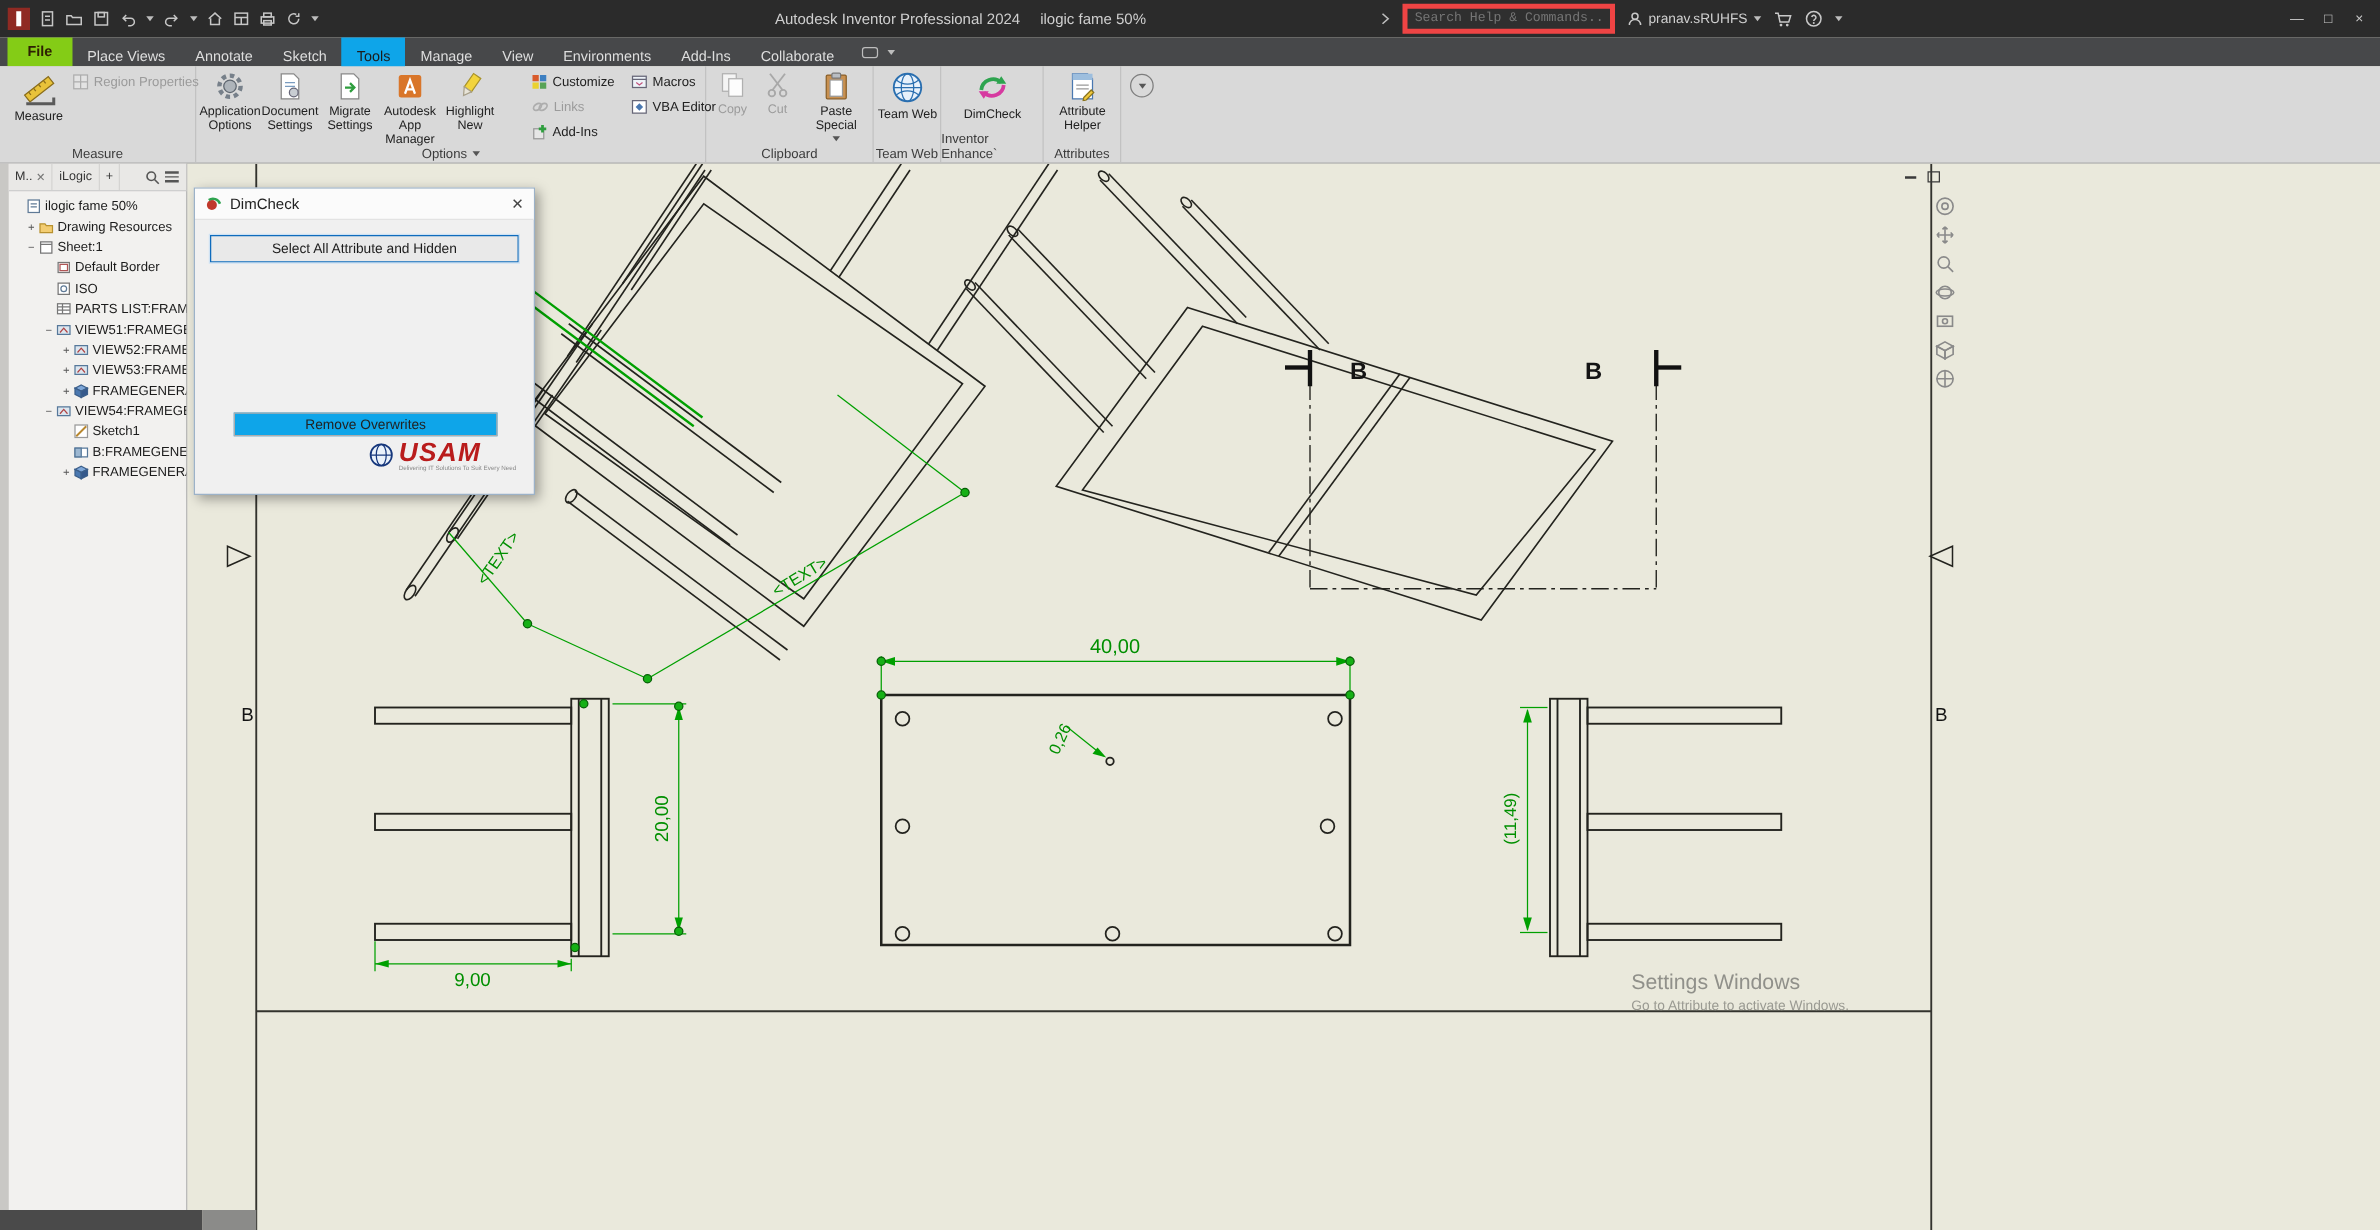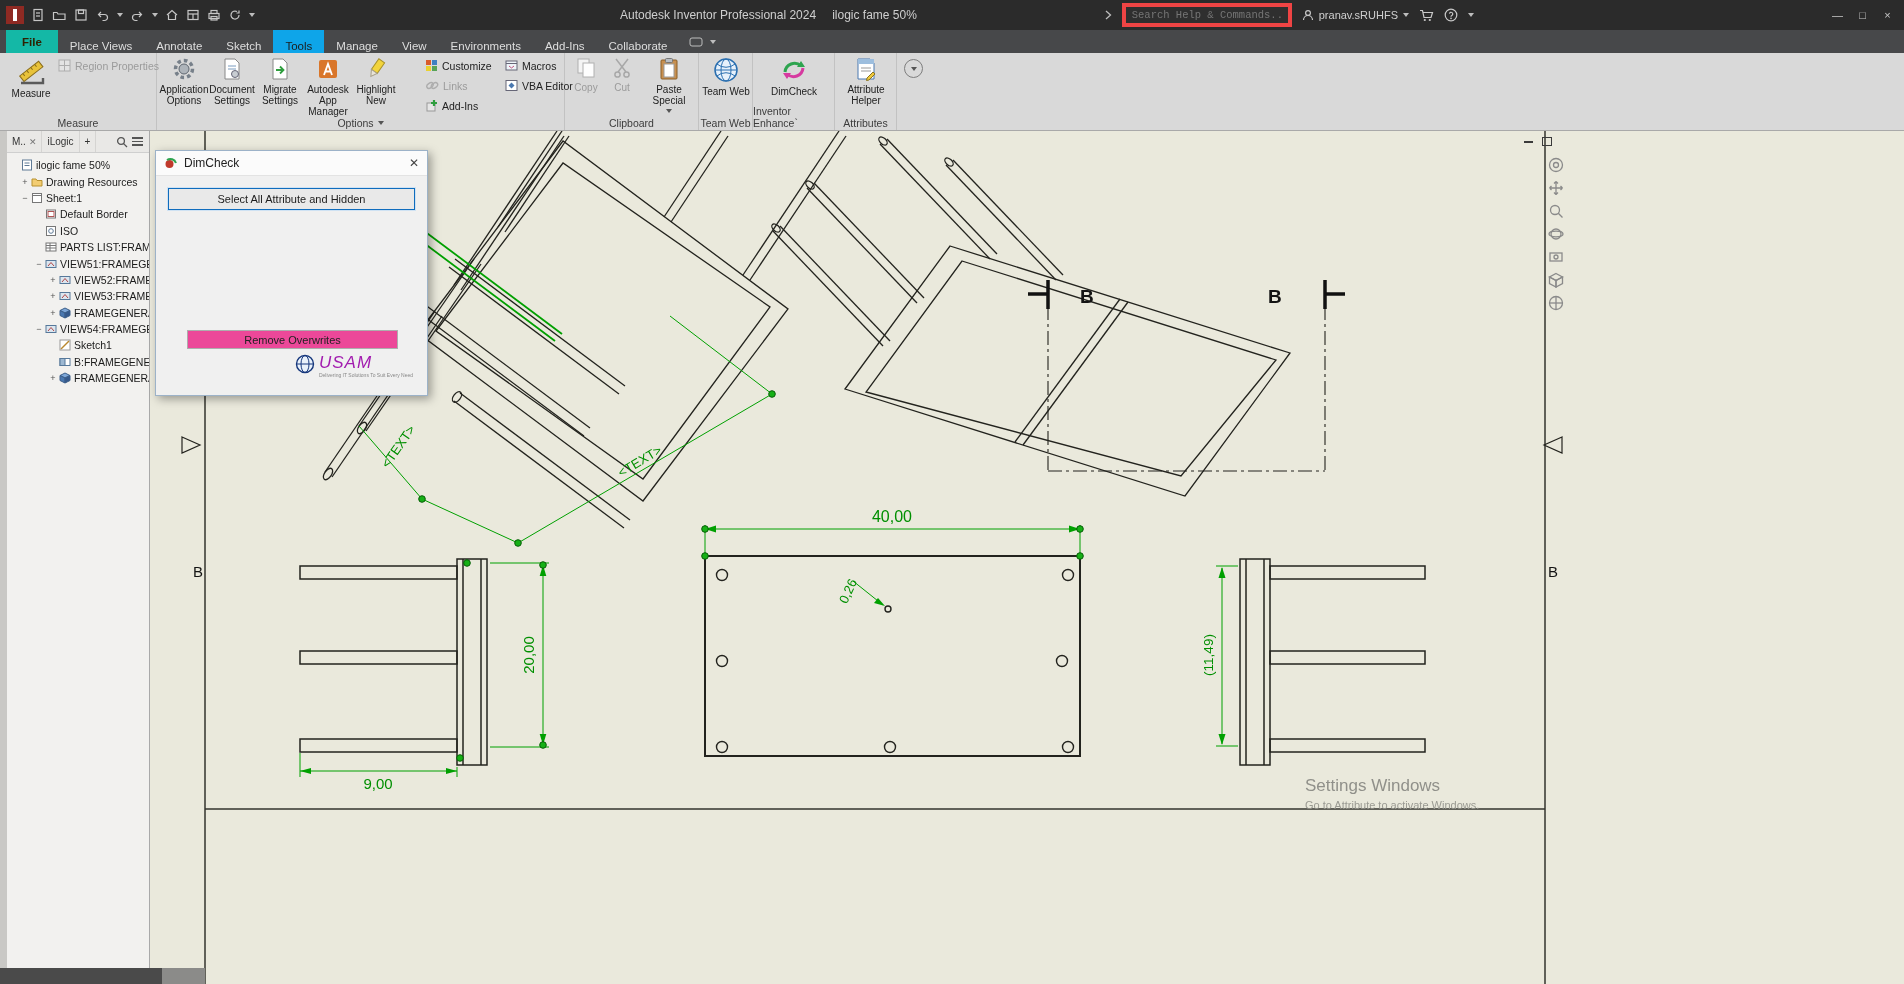--- a/index.html
+++ b/index.html
@@ -14,21 +14,21 @@
   .caret{width:0;height:0;border-left:3px solid transparent;border-right:3px solid transparent;border-top:4px solid #bdbdbd}
   .tb-title{position:absolute;left:620px;top:0;height:30px;display:flex;align-items:center;gap:16px;color:#cfcfcf;font-size:12px}
   .tb-right{position:absolute;right:430px;top:0;height:30px;display:flex;align-items:center;gap:10px}
   .searchbox input{width:150px;height:16px;background:#2f2f2f;border:4px solid #ef4444;color:#b7b7b7;font-size:10.5px;padding:0 6px;outline:none;font-family:Liberation Mono, monospace}
   .user{display:flex;gap:5px;color:#cfcfcf;font-size:11px;align-items:center}
   .win-btns{position:absolute;right:4px;top:0;height:30px;display:flex}
   .win-btn{width:25px;height:30px;color:#c9c9c9;font-size:11px;display:flex;align-items:center;justify-content:center}
   
   .tabrow{position:absolute;top:30px;left:0;width:1904px;height:23px;background:#47484a;display:flex;align-items:stretch;padding-left:6px;box-sizing:border-box}
   .rtab{padding:16px 12px;font-size:11.5px;color:#dedede;display:flex;align-items:center;white-space:nowrap}
-  .rtab.file{background:#14b8a6;color:#2e2103;font-weight:bold;padding:0 16px}
+  .rtab.file{background:#84cc16;color:#2e2103;font-weight:bold;padding:0 16px}
   .rtab.active{background:#0ea5e9;color:#1c1c1c}
   .ribbon-toggle{display:flex;align-items:center;gap:3px;margin-left:10px}
   
   .ribbon{position:absolute;top:53px;left:0;width:1904px;height:78px;background:#d9d9d9;border-bottom:1px solid #a9a9a9;box-sizing:border-box}
   .rpanel{position:absolute;top:0;height:77px;border-right:1px solid #c2c2c2;box-sizing:border-box}
   .pfooter{position:absolute;bottom:1px;left:0;width:100%;display:flex;justify-content:center;align-items:center;gap:4px;font-size:10.5px;color:#3c3c3c}
   .bigbtn{position:absolute;display:flex;flex-direction:column;align-items:center;text-align:center;font-size:10px;color:#222;line-height:11px;gap:3px;cursor:default}
   .smallitem{position:absolute;display:flex;align-items:center;gap:4px;font-size:10.5px;color:#222;white-space:nowrap}
   .grayed{color:#9b9b9b !important}
   .dcaret{width:0;height:0;border-left:3px solid transparent;border-right:3px solid transparent;border-top:4px solid #555}
@@ -65,23 +65,23 @@
   .dlg-title{height:24px;background:#fbfbfb;border-bottom:1px solid #e3e3e3;display:flex;align-items:center;padding:0 8px;gap:6px;font-size:12px;color:#222}
   .dlg-close{margin-left:auto;color:#444;font-size:12px}
   .dlg-body{position:relative;height:220px}
   .dlg-selectall{position:absolute;left:12px;top:12px;width:247px;height:22px;background:#e9e9e9;border:1px solid #0f6cbd;outline:1px solid #cfe2f3;font-size:11px;color:#1c1c1c;font-family:"Liberation Sans",sans-serif}
   .dlg-group{position:absolute;left:8px;top:40px;width:255px;height:102px;border:1px solid #dcdcdc;box-sizing:border-box}
   .dlg-group-label{position:absolute;left:8px;top:-7px;background:#f0f0f0;padding:0 4px;font-size:10.5px;color:#333}
   .dlg-row-label{position:absolute;font-size:11px;color:#222}
   .combo{position:absolute;left:110px;top:23px;width:124px;height:20px;background:#fff;border:1px solid #767676;display:flex;align-items:center;font-size:11px;color:#111;padding-left:5px;box-sizing:border-box}
   .combo-arr{position:absolute;right:5px;top:7px;width:0;height:0;border-left:3.5px solid transparent;border-right:3.5px solid transparent;border-top:4.5px solid #444}
   .additem{position:absolute;left:110px;top:61px;width:74px;height:19px;background:#d6d6d6;border:1px solid #b5b5b5;color:#9a9a9a;font-size:11px;font-family:"Liberation Sans",sans-serif}
-  .dlg-remove{position:absolute;left:31px;top:154px;width:211px;height:19px;background:#ec4899;border:1px solid #adadad;font-size:11px;color:#222;font-family:"Liberation Sans",sans-serif}
+  .dlg-remove{position:absolute;left:31px;top:154px;width:211px;height:19px;background:#0ea5e9;border:1px solid #adadad;font-size:11px;color:#222;font-family:"Liberation Sans",sans-serif}
   .usam{position:absolute;right:14px;top:178px;display:flex;gap:4px;align-items:flex-start}
-  .usam-name{font-size:17px;font-weight:normal;font-style:italic;color:#a21caf;letter-spacing:1px;line-height:17px}
+  .usam-name{font-size:21px;font-weight:bold;font-style:italic;color:#b91c1c;letter-spacing:1px;line-height:17px}
   .usam-tag{font-size:5px;color:#888;margin-top:1px;white-space:nowrap}
   
   .bstrip{position:absolute;left:0;top:968px;width:162px;height:16px;background:#4a4a4a;z-index:70}
   .bstrip2{position:absolute;left:162px;top:968px;width:43px;height:16px;background:#8b8b89;z-index:70}
 </style>
 </head>
 <body>
 
 <div class="titlebar">
   <div class="tb-left">

